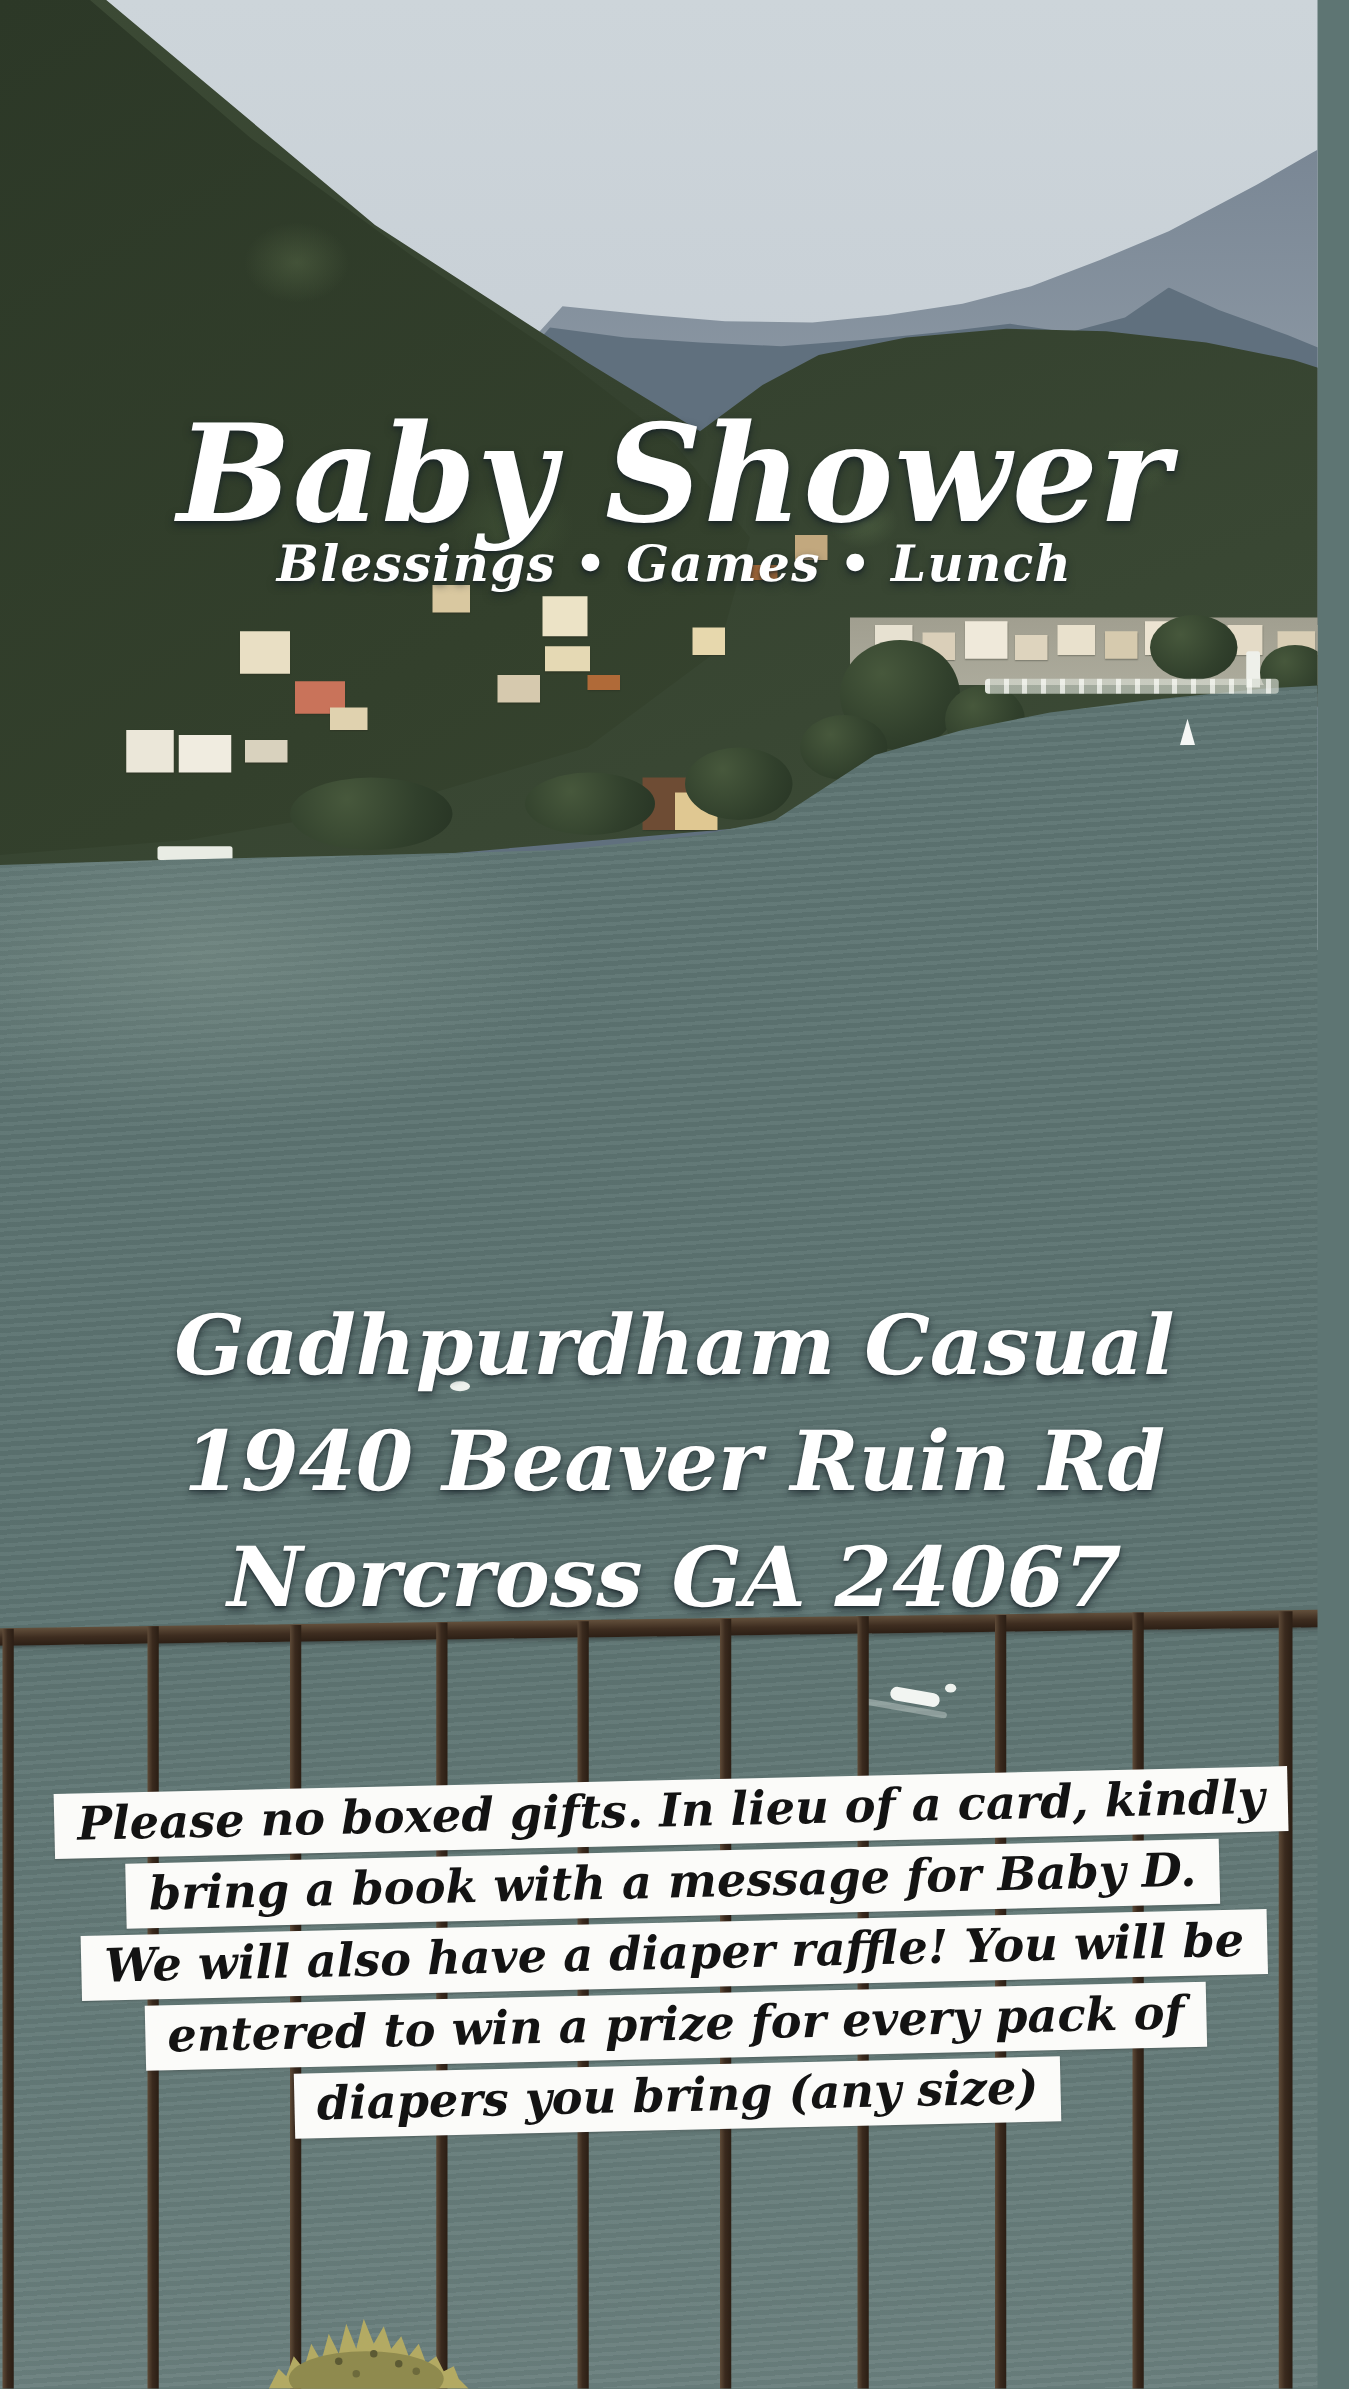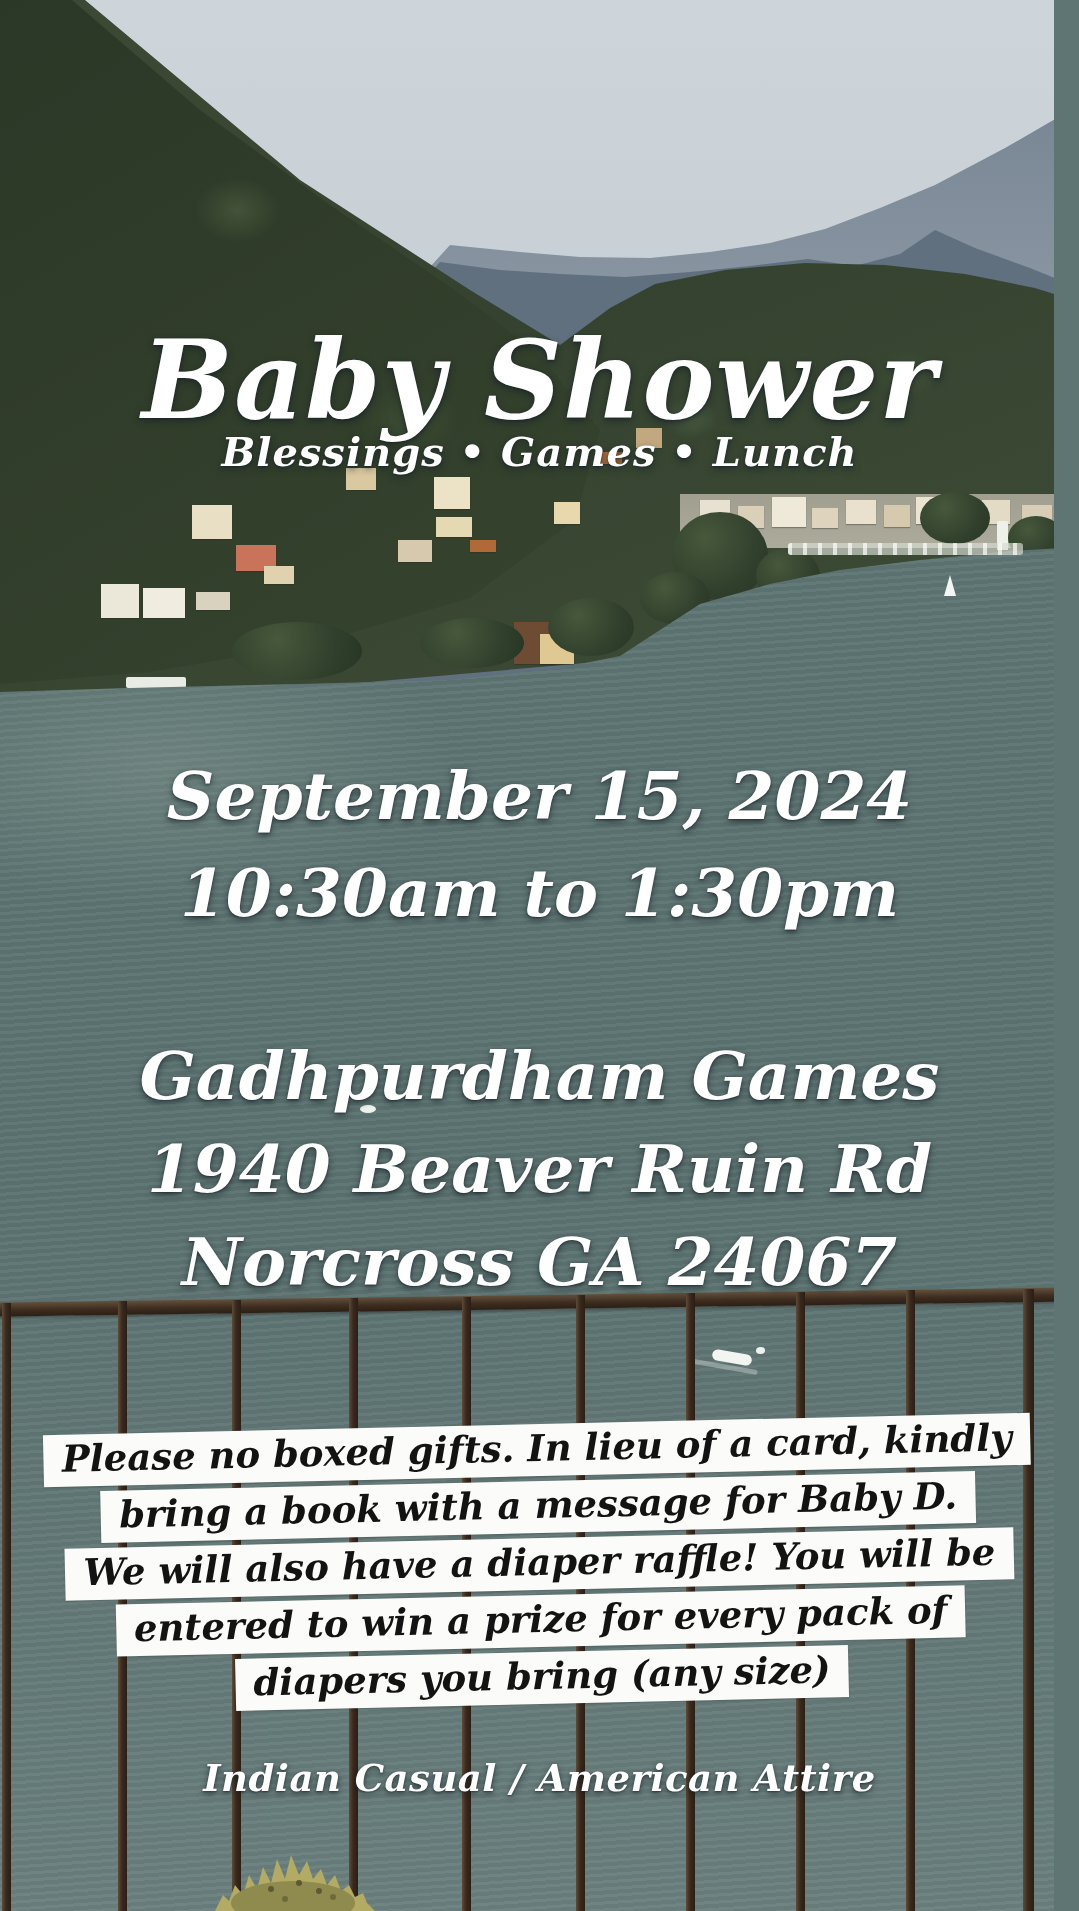--- a/index.html
+++ b/index.html
@@ -152,40 +152,35 @@
     <i class="rbar" style="left:576px;top:1295px;height:616px"></i>
     <i class="rbar" style="left:686px;top:1293px;height:618px"></i>
     <i class="rbar" style="left:796px;top:1292px;height:619px"></i>
     <i class="rbar" style="left:906px;top:1290px;height:621px"></i>
     <i class="rbar" style="left:1023px;top:1289px;height:622px;width:11px"></i>
   </div>
 
   <div class="overlay title">Baby Shower</div>
   <div class="overlay subtitle">Blessings • Games • Lunch</div>
 
-  <div class="overlay datetime">
-    <div>September 15, 2024</div>
-    <div>10:30am to 1:30pm</div>
-  </div>
 
   <div class="overlay venue">
-    <div>Gadhpurdham Games</div>
+    <div>Gadhpurdham Casual</div>
     <div>1940 Beaver Ruin Rd</div>
     <div>Norcross GA 24067</div>
   </div>
 
   <div class="notes">
     <span class="note-line"><span>Please no boxed gifts. In lieu of a card, kindly</span></span>
     <span class="note-line"><span>bring a book with a message for Baby D.</span></span>
     <span class="note-line"><span>We will also have a diaper raffle! You will be</span></span>
     <span class="note-line"><span>entered to win a prize for every pack of</span></span>
     <span class="note-line"><span>diapers you bring (any size)</span></span>
   </div>
 
-  <div class="overlay attire">Indian Casual / American Attire</div>
 
   <svg class="cactus" width="160" height="66" viewBox="0 0 160 66">
     <polygon fill="#b3aa63" points="0,66 8,50 14,56 20,40 28,50 34,30 42,44 48,22 56,38 62,14 70,34 76,10 84,30 92,16 98,34 106,24 112,40 120,30 126,46 134,40 140,52 148,48 152,58 160,66"></polygon>
     <ellipse cx="78" cy="58" rx="62" ry="22" fill="#8f8a4e"></ellipse>
     <circle cx="56" cy="44" r="3" fill="#5c5a34"></circle>
     <circle cx="84" cy="38" r="3" fill="#5c5a34"></circle>
     <circle cx="104" cy="46" r="3" fill="#5c5a34"></circle>
     <circle cx="70" cy="54" r="3" fill="#6d6a3c"></circle>
     <circle cx="118" cy="52" r="3" fill="#6d6a3c"></circle>
   </svg>

